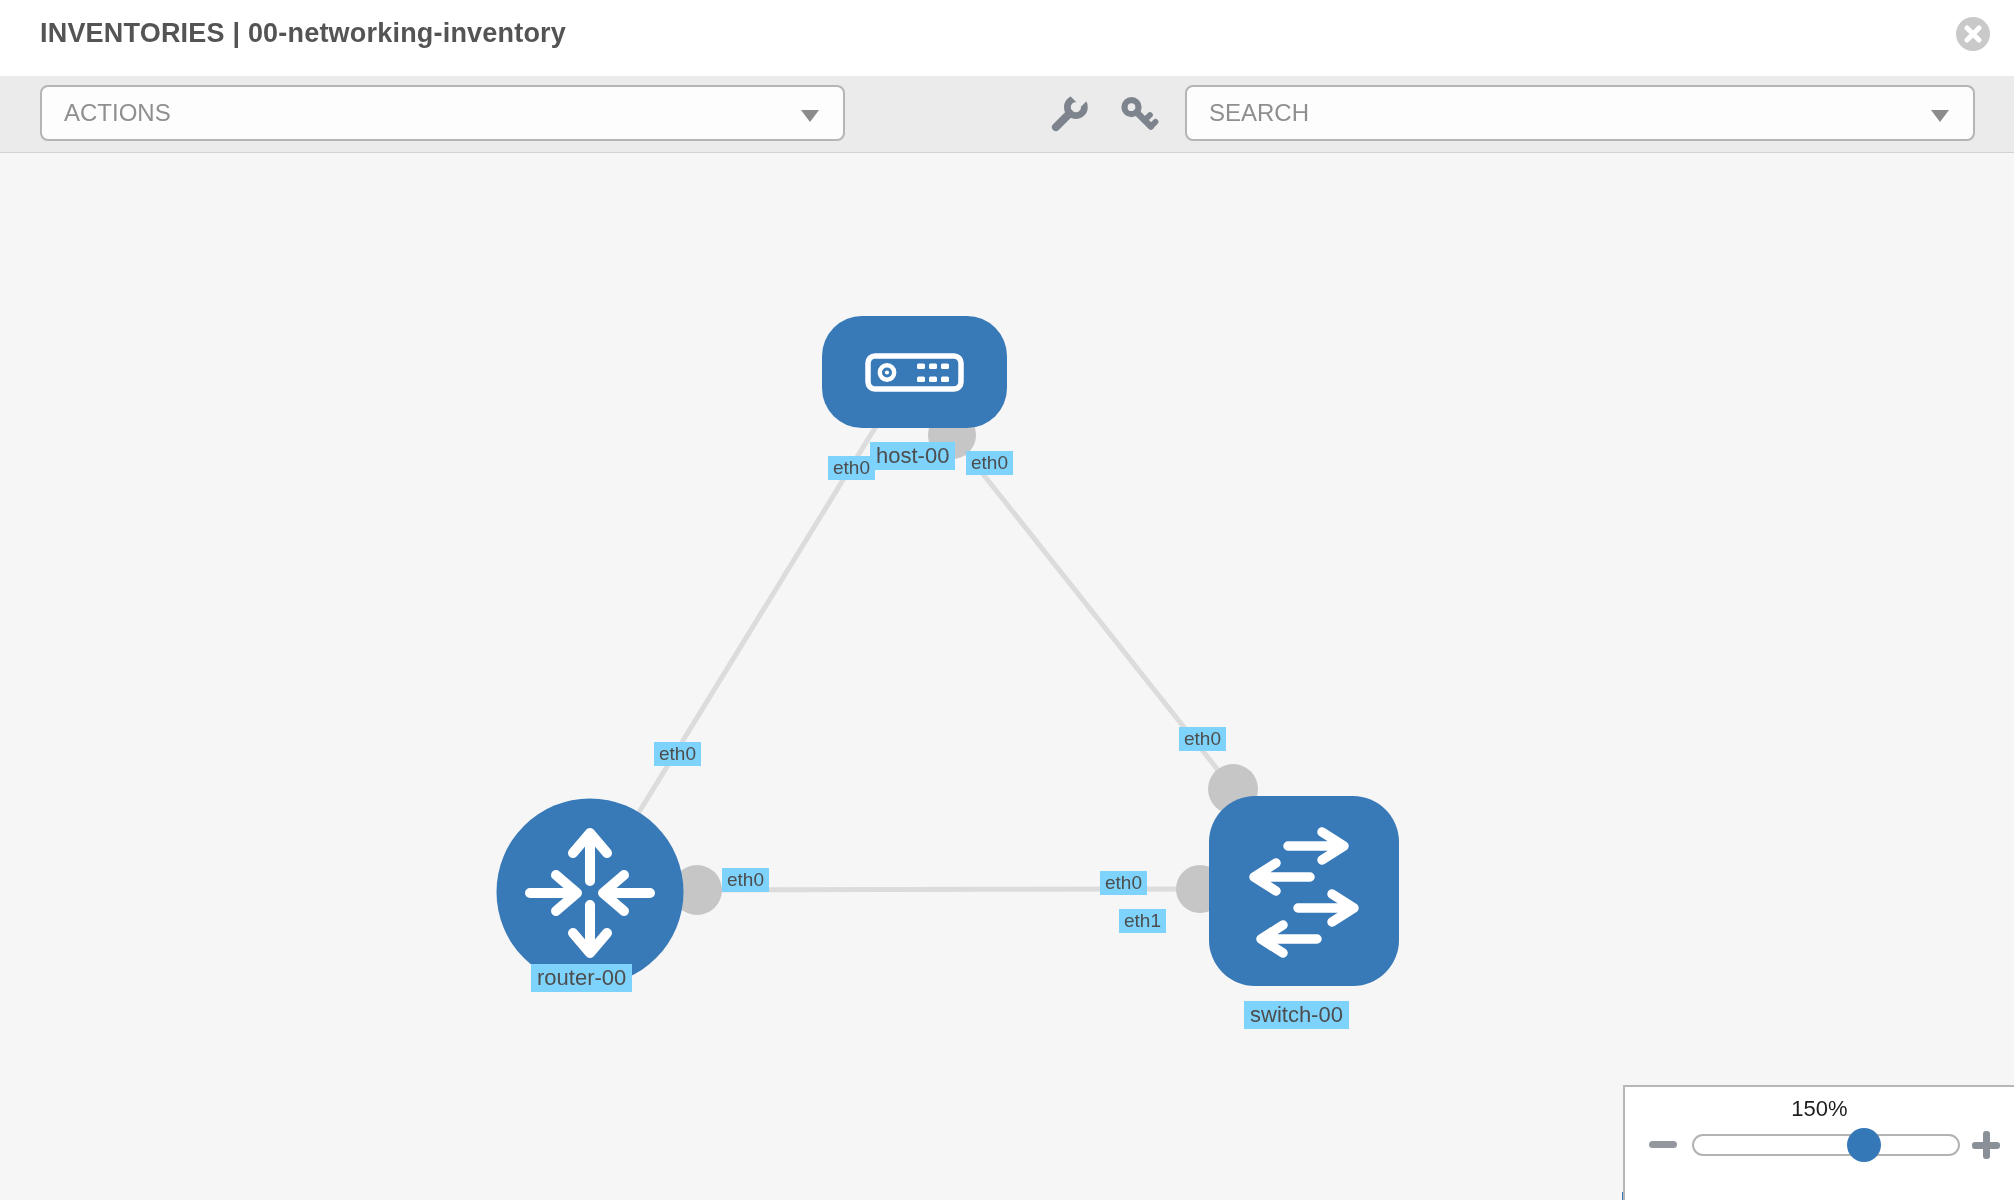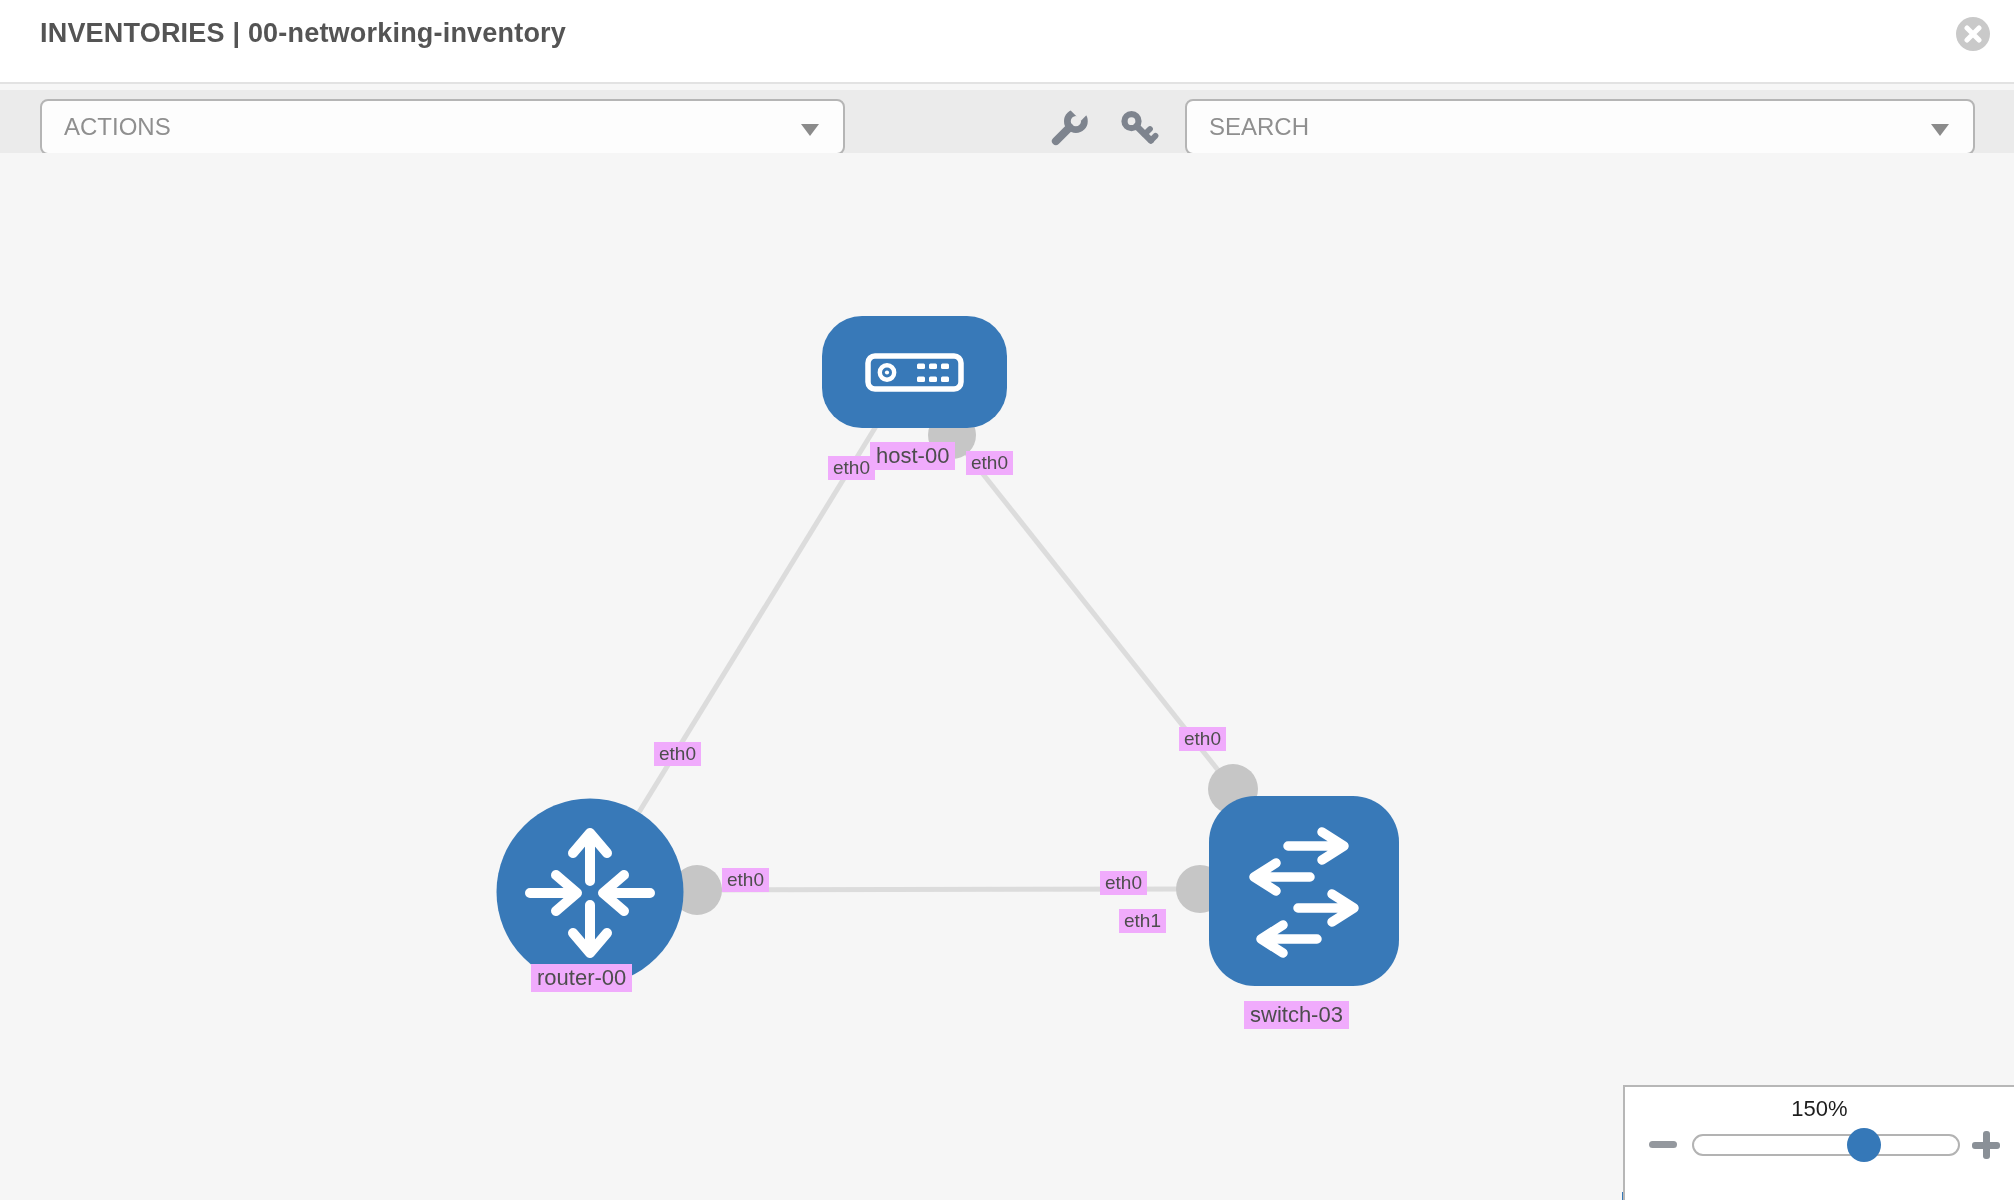--- a/index.html
+++ b/index.html
@@ -7,35 +7,35 @@
   body { font-family:"Liberation Sans", sans-serif; }
   .app { position:relative; width:2014px; height:1200px; overflow:hidden; background:#f6f6f6; }
 
   
   .header { position:absolute; left:0; top:0; width:2014px; height:84px; background:#ffffff; border-bottom:2px solid #e2e2e2; }
   .header-title { position:absolute; left:40px; top:18px; font-size:27px; font-weight:700; color:#545454; letter-spacing:.2px; }
   .close-btn { position:absolute; right:24px; top:17px; width:34px; height:34px; border-radius:50%; background:#c9c9c9; cursor:pointer; }
   .close-btn svg { position:absolute; left:8px; top:8px; }
 
   
-  .toolbar { position:absolute; left:0; top:90px; width:2014px; height:77px; background:#ebebeb; border-bottom:1px solid #d2d2d2; }
+  .toolbar { position:absolute; left:0; top:76px; width:2014px; height:77px; background:#ebebeb; border-bottom:1px solid #d2d2d2; }
   .select-box { position:absolute; top:9px; height:56px; background:#fdfdfd; border:2px solid #b5b5b5; border-radius:8px; display:flex; align-items:center; padding:0 22px; color:#8f8f8f; font-size:24px; cursor:pointer; }
   .select-box .caret { position:absolute; right:24px; top:23px; width:0; height:0; border-left:9px solid transparent; border-right:9px solid transparent; border-top:12px solid #8b8b8b; }
   .actions-box { left:40px; width:805px; }
   .search-box { left:1185px; width:790px; }
   .tool-icon { position:absolute; top:18px; width:44px; height:40px; cursor:pointer; }
   .tool-icon.wrench { left:1047px; }
   .tool-icon.key { left:1117px; }
 
   
   .canvas { position:absolute; left:0; top:153px; width:2014px; height:1047px; background:#f6f6f6; overflow:hidden; }
   .canvas svg.topo { position:absolute; left:0; top:0; }
 
   
-  .dlabel { position:absolute; background:#f0abfc; color:#4d4d4d; white-space:nowrap; z-index:5; }
+  .dlabel { position:absolute; background:#7dd3fc; color:#4d4d4d; white-space:nowrap; z-index:5; }
   .node-label { font-size:22px; padding:1px 6px; }
   .if-label { font-size:19px; padding:1px 5px; }
 
   
   .zoom-panel { position:absolute; left:1623px; top:932px; width:391px; height:115px; background:#ffffff; border-left:2px solid #b7b7b7; border-top:2px solid #b7b7b7; z-index:10; }
   .zoom-level { position:absolute; left:0; right:0; top:9px; text-align:center; font-size:22px; color:#1d1d1d; }
   .zoom-minus { position:absolute; left:24px; top:54px; width:28px; height:7px; border-radius:4px; background:#94989e; cursor:pointer; }
   .zoom-plus { position:absolute; left:347px; top:44px; width:28px; height:28px; cursor:pointer; }
   .zoom-plus .h { position:absolute; left:0; top:10.5px; width:28px; height:7px; border-radius:3px; background:#8a9097; }
   .zoom-plus .v { position:absolute; left:10.5px; top:0; width:7px; height:28px; border-radius:3px; background:#8a9097; }
@@ -143,21 +143,21 @@
           <path d="M1288 693 L1336 693 M1322 679 L1344 693 L1322 707"></path>
           <path d="M1310 724 L1262 724 M1276 710 L1254 724 L1276 738"></path>
           <path d="M1298 755 L1346 755 M1332 741 L1354 755 L1332 769"></path>
           <path d="M1317 786 L1269 786 M1283 772 L1261 786 L1283 800"></path>
         </g>
       </g>
     </svg>
 
     <div class="dlabel node-label" style="left:870px; top:289px;">host-00</div>
     <div class="dlabel node-label" style="left:531px; top:811px;text-align:center;">router-00</div>
-    <div class="dlabel node-label" style="left:1244px; top:848px;">switch-03</div>
+    <div class="dlabel node-label" style="left:1244px; top:848px;">switch-00</div>
 
     <div class="dlabel if-label" style="left:828px; top:303px;">eth0</div>
     <div class="dlabel if-label" style="left:966px; top:298px;">eth0</div>
     <div class="dlabel if-label" style="left:654px; top:589px;">eth0</div>
     <div class="dlabel if-label" style="left:1179px; top:574px;">eth0</div>
     <div class="dlabel if-label" style="left:722px; top:715px;">eth0</div>
     <div class="dlabel if-label" style="left:1100px; top:718px; z-index:5;">eth0</div>
     <div class="dlabel if-label" style="left:1119px; top:756px; z-index:6;">eth1</div>
 
     <div class="zoom-panel">

